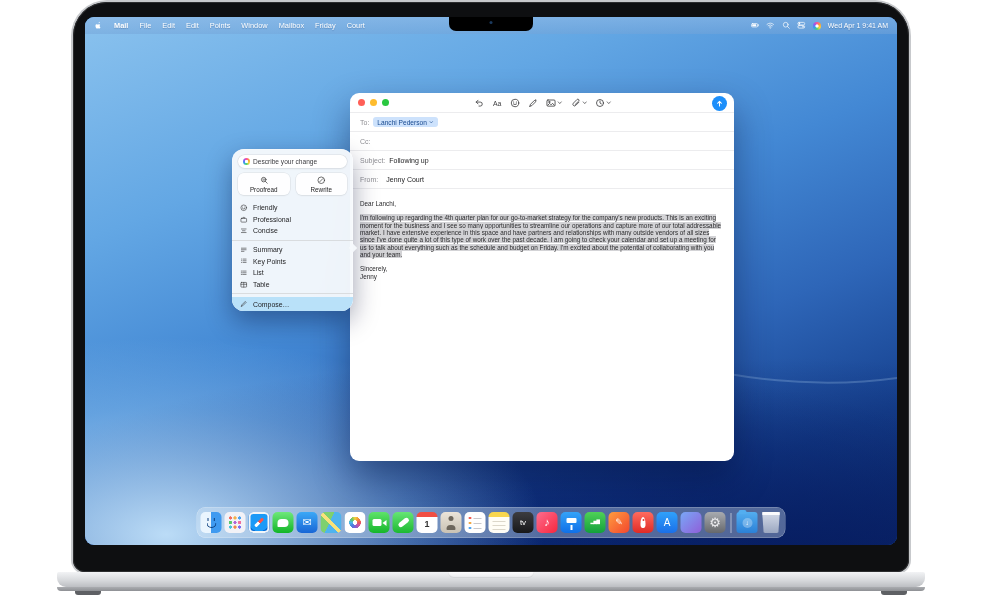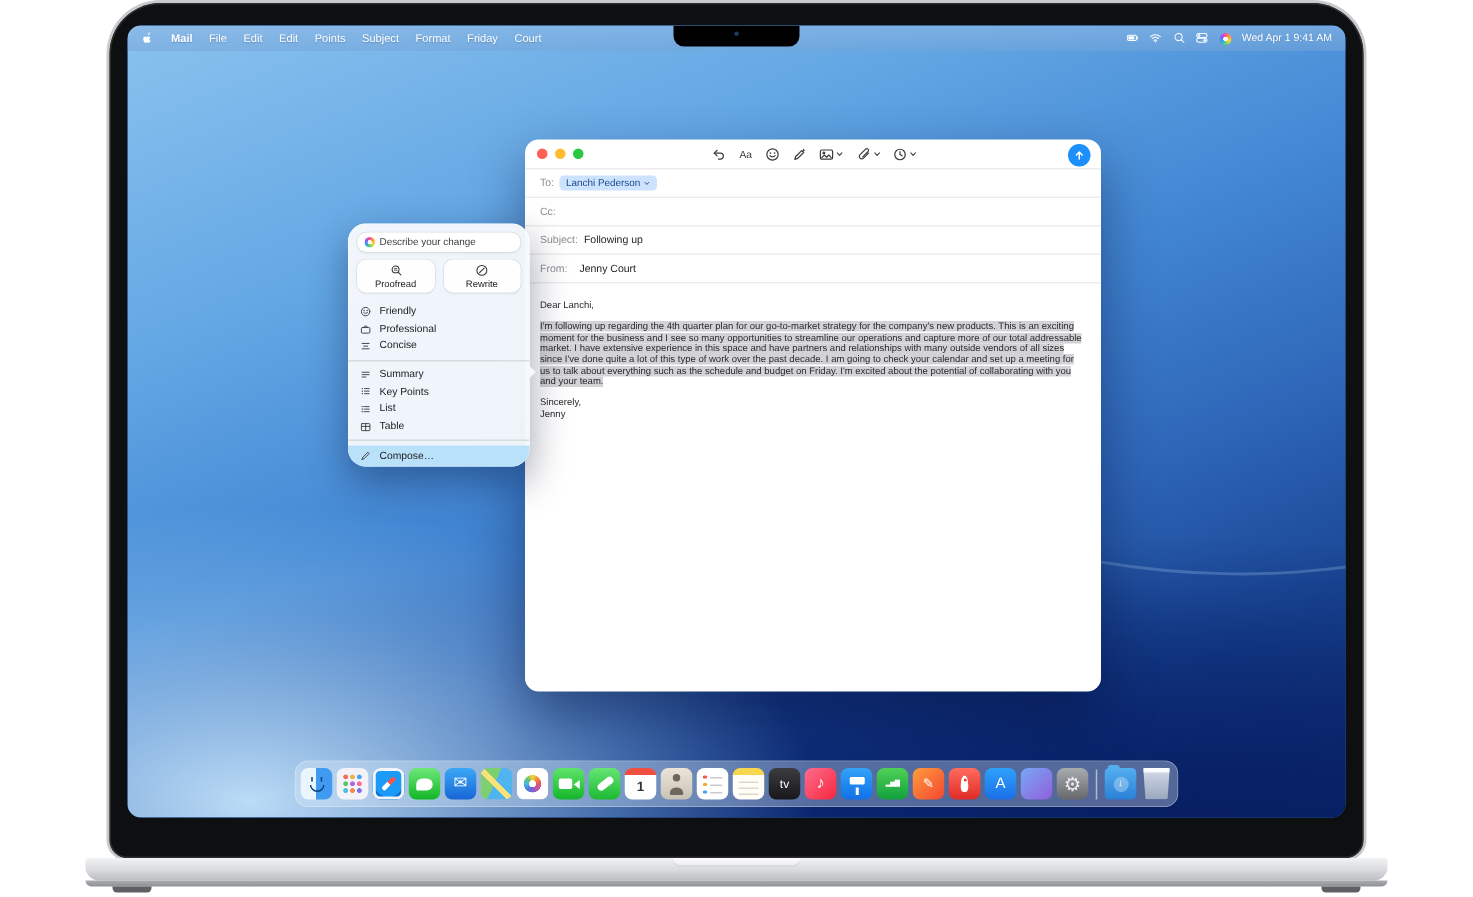--- a/index.html
+++ b/index.html
@@ -184,22 +184,22 @@
                 <path fill="currentColor" d="M11.4 11.1c-.4 1-1.2 2.4-2.2 2.4-.8 0-1-.5-1.9-.5s-1.2.5-1.9.5c-1 0-1.9-1.5-2.3-2.5C2.2 8.9 2.6 6.2 4.4 5.9c.8-.1 1.6.5 2.1.5.5 0 1.4-.6 2.4-.5.4 0 1.5.2 2.2 1.2-1.7 1-1.4 3.1.3 4zM9.9 3.2c.4-.5.7-1.2.6-1.9-.6 0-1.3.4-1.7.9-.4.4-.7 1.1-.6 1.8.7 0 1.3-.3 1.7-.8z"></path>
               </svg>
             </span>
           </span>
         <span class="mb-items" id="mbItems">
             <span>Mail</span>
             <span>File</span>
             <span>Edit</span>
             <span>Edit</span>
             <span>Points</span>
-            <span>Subject</span>
-            <span>Format</span>
+            <span>Window</span>
+            <span>Mailbox</span>
             <span>Friday</span>
             <span>Court</span>
           </span>
         <span class="mb-right">
           <span id="statusIcons" style="display:flex;align-items:center;gap:7px">
               <span class="st-ic">
                 <svg viewBox="0 0 16 16" fill="none" stroke="currentColor" stroke-width="1.3" stroke-linecap="round" stroke-linejoin="round">
                   <rect x="1" y="4.8" width="11.5" height="6.4" rx="1.8"></rect>
                   <rect x="2.3" y="6" width="7.6" height="4" rx=".8" fill="currentColor" stroke="none"></rect>
                   <path d="M13.8 6.8v2.4"></path>

